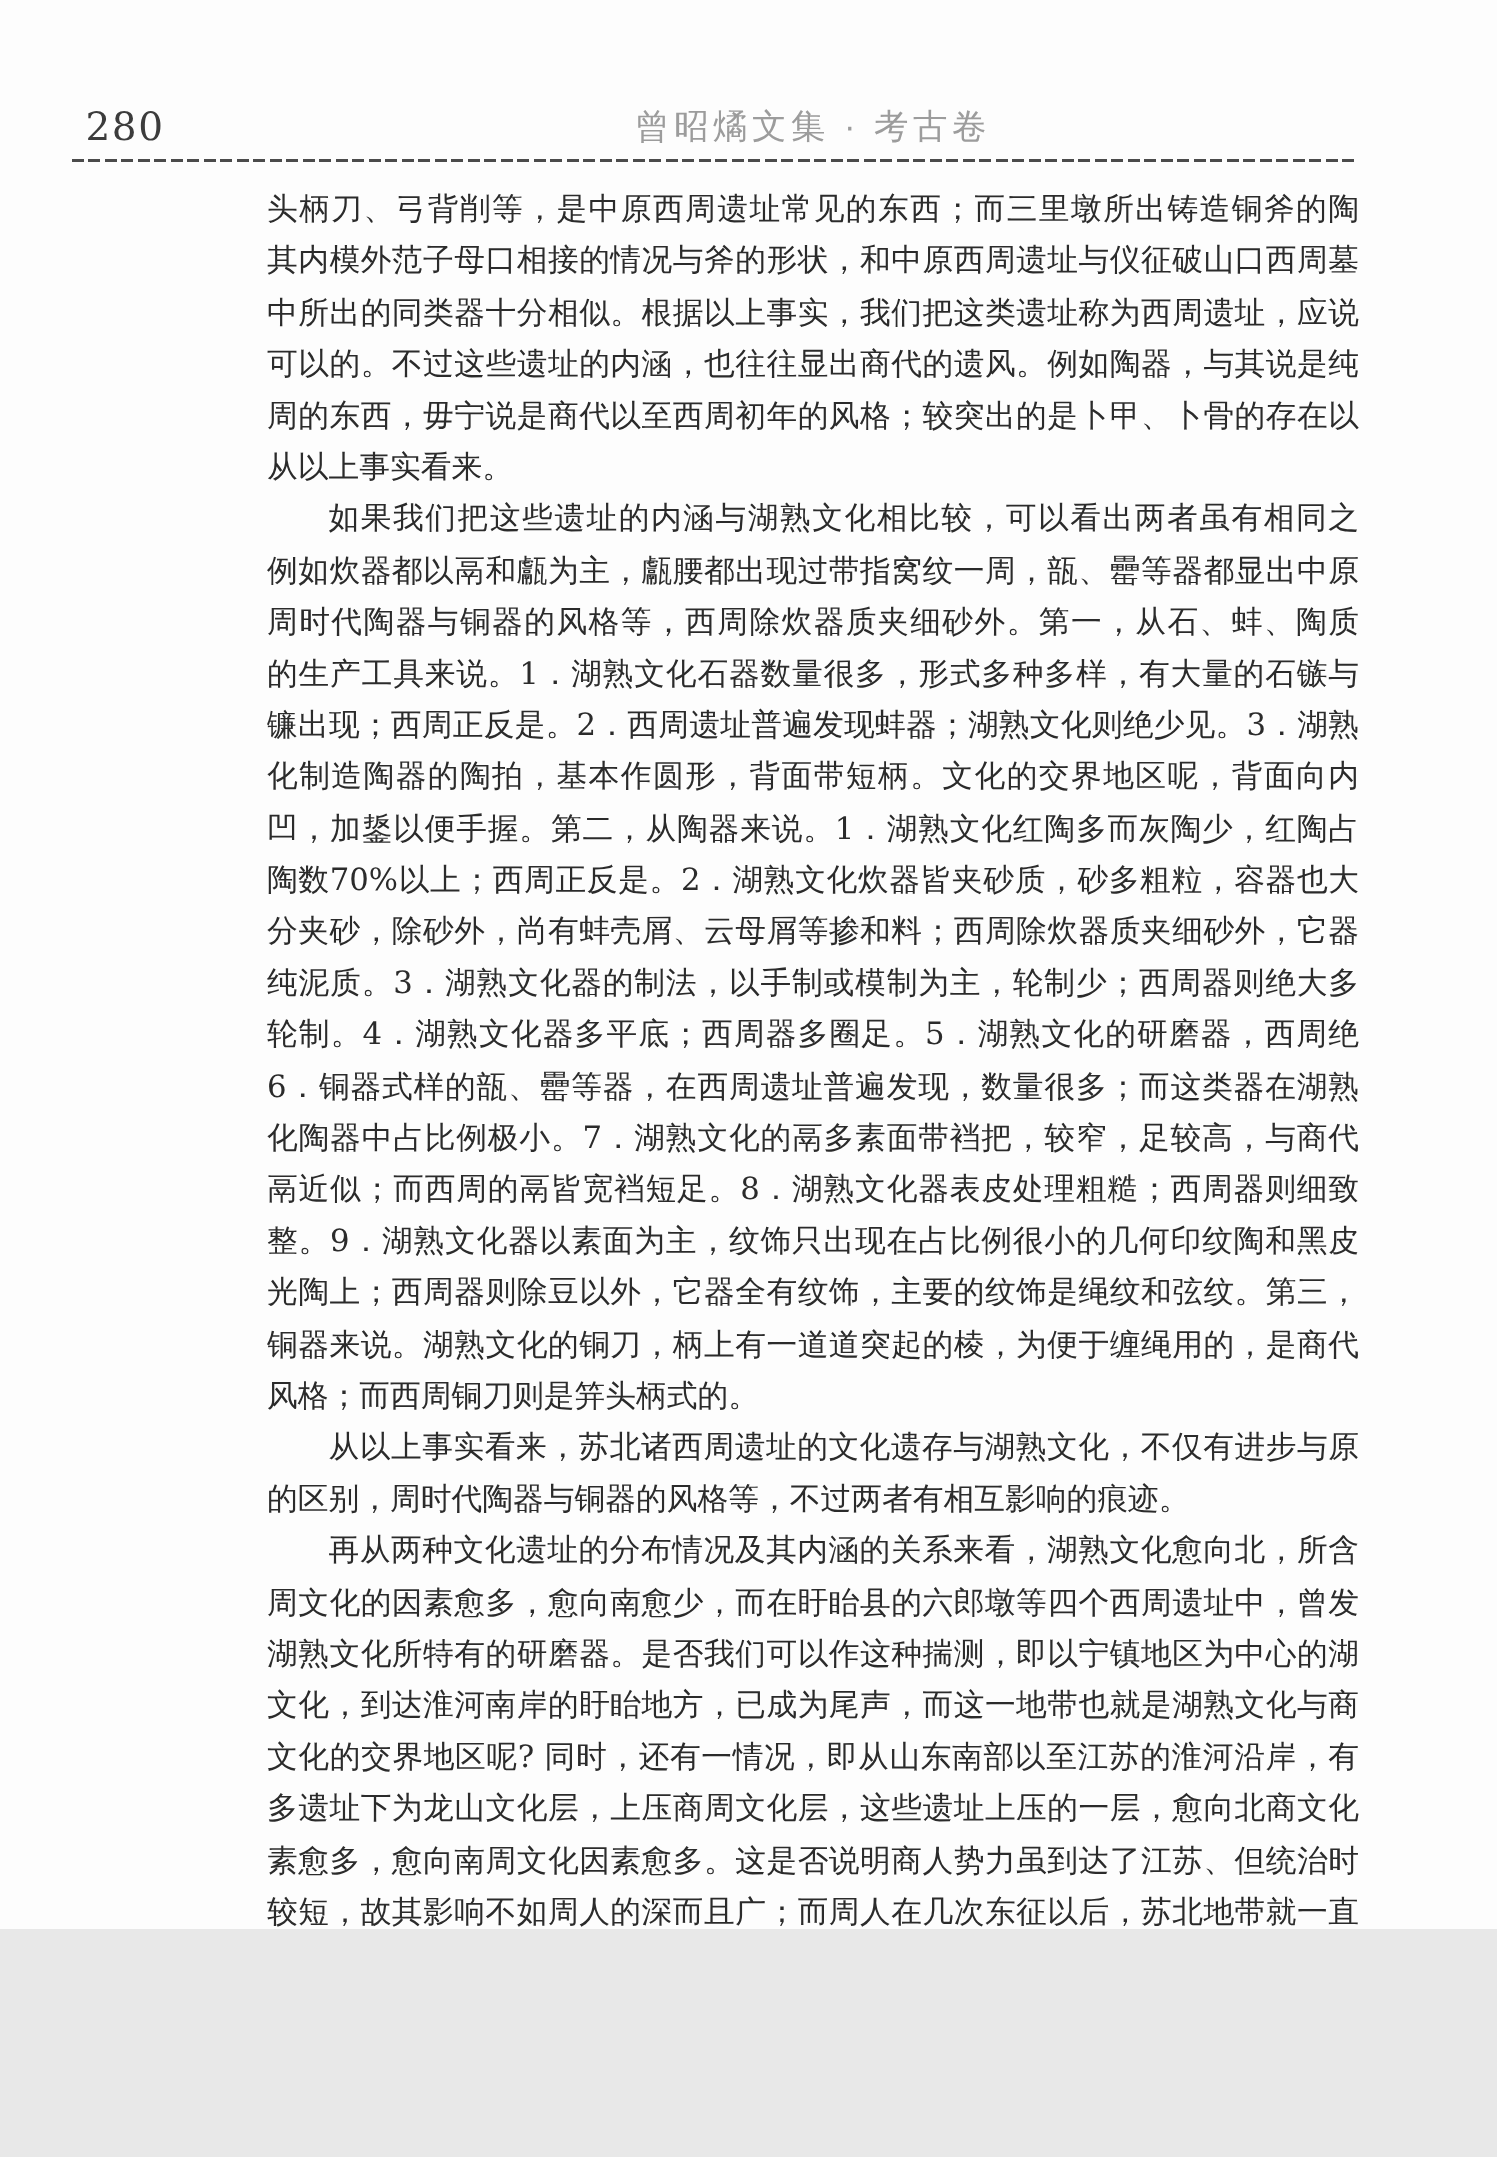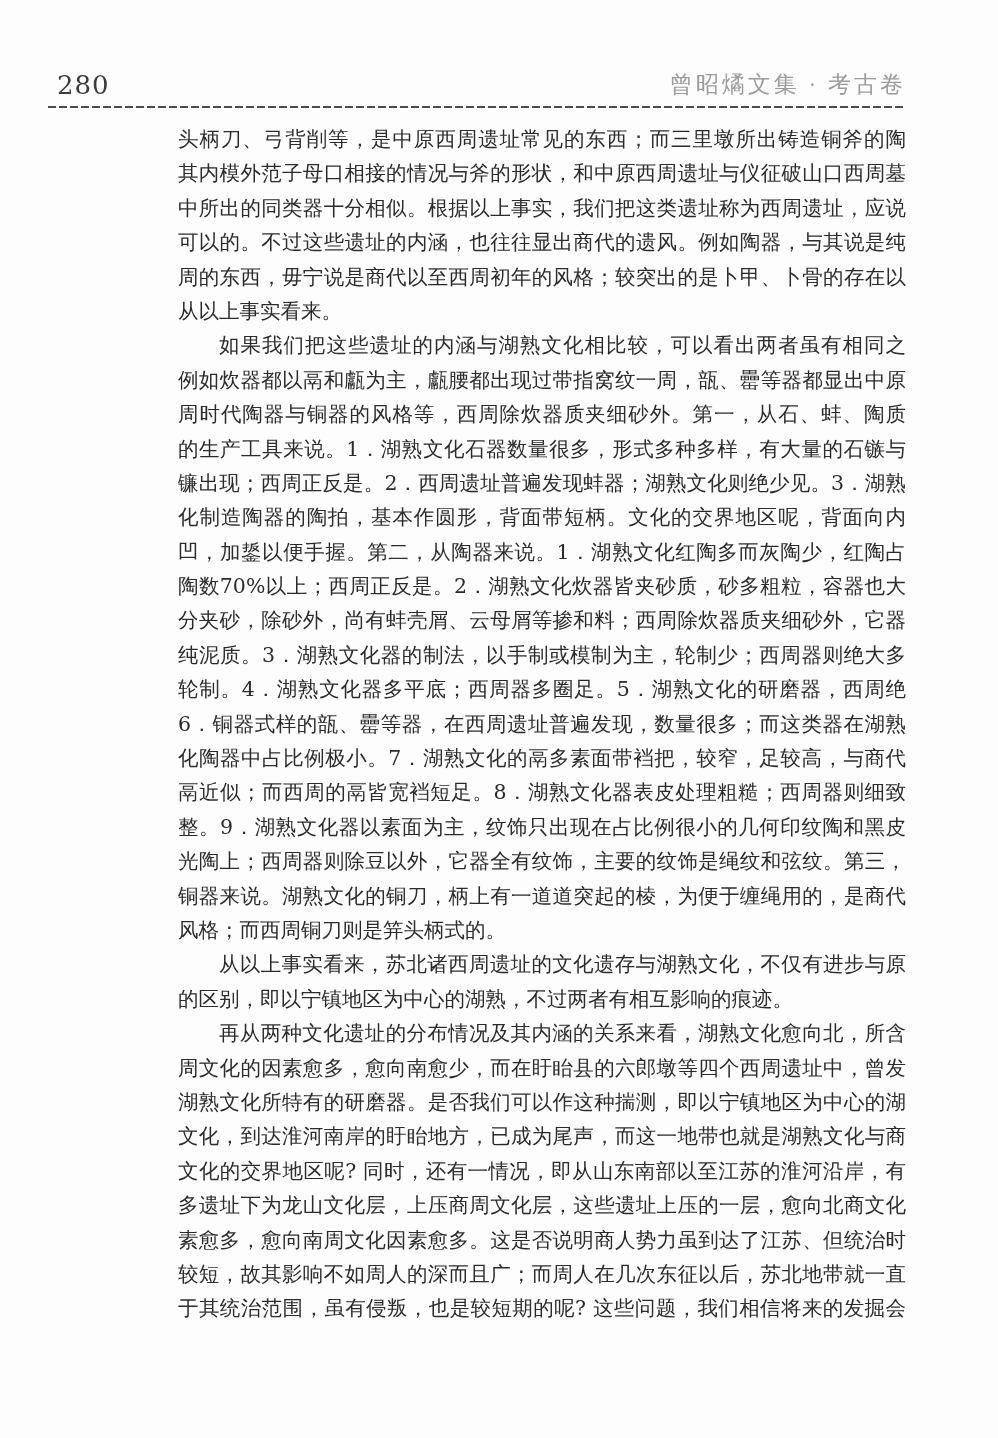--- a/index.html
+++ b/index.html
@@ -3,40 +3,40 @@
 <meta charset="utf-8">
 <style>
   :root{
     --ink:#2b2b2b;
     --header-gray:#9c9c9c;
     --page-bg:#fdfdfd;
   }
   html,body{margin:0;padding:0;background:#e8e8e8;}
   .page{
     position:relative;
-    width:998px;height:1438px;
+    width:998px;height:1286px;
     background:var(--page-bg);
     overflow:hidden;
     font-family:"DejaVu Serif","Liberation Serif",serif;
   }
   .page-number{
     position:absolute;
     left:57px;top:70px;
     font-size:26px;
     color:#3c3c3c;
     font-family:"DejaVu Serif","Liberation Serif",serif;
     letter-spacing:1px;
   }
   .header-title{
     position:absolute;
     left:178px;width:728px;top:69px;
-    text-align:right;
+    text-align:center;
     font-size:23px;
     color:var(--header-gray);
-    font-family:Liberation Serif, serif;
+    font-family:Liberation Sans, sans-serif;
     letter-spacing:3px;
   }
   .header-rule{
     position:absolute;
     left:48px;top:106px;
     width:855px;height:2px;
     background:repeating-linear-gradient(to right,#4b4b4b 0 8px,rgba(0,0,0,0) 8px 11px);
   }
   .body-text{
     position:absolute;
@@ -88,21 +88,21 @@
         <div class="line">6．铜器式样的瓿、罍等器，在西周遗址普遍发现，数量很多；而这类器在湖熟文</div>
         <div class="line">化陶器中占比例极小。7．湖熟文化的鬲多素面带裆把，较窄，足较高，与商代的</div>
         <div class="line">鬲近似；而西周的鬲皆宽裆短足。8．湖熟文化器表皮处理粗糙；西周器则细致工</div>
         <div class="line">整。9．湖熟文化器以素面为主，纹饰只出现在占比例很小的几何印纹陶和黑皮磨</div>
         <div class="line">光陶上；西周器则除豆以外，它器全有纹饰，主要的纹饰是绳纹和弦纹。第三，从</div>
         <div class="line">铜器来说。湖熟文化的铜刀，柄上有一道道突起的棱，为便于缠绳用的，是商代的</div>
         <div class="line last">风格；而西周铜刀则是笄头柄式的。</div>
       </div>
       <div class="para">
         <div class="line indent">从以上事实看来，苏北诸西周遗址的文化遗存与湖熟文化，不仅有进步与原始</div>
-        <div class="line last">的区别，即以宁镇地区为中心的湖熟，不过两者有相互影响的痕迹。</div>
+        <div class="line last">的区别，周时代陶器与铜器的风格等，不过两者有相互影响的痕迹。</div>
       </div>
       <div class="para">
         <div class="line indent">再从两种文化遗址的分布情况及其内涵的关系来看，湖熟文化愈向北，所含商</div>
         <div class="line">周文化的因素愈多，愈向南愈少，而在盱眙县的六郎墩等四个西周遗址中，曾发现</div>
         <div class="line">湖熟文化所特有的研磨器。是否我们可以作这种揣测，即以宁镇地区为中心的湖熟</div>
         <div class="line">文化，到达淮河南岸的盱眙地方，已成为尾声，而这一地带也就是湖熟文化与商周</div>
         <div class="line">文化的交界地区呢? 同时，还有一情况，即从山东南部以至江苏的淮河沿岸，有许</div>
         <div class="line">多遗址下为龙山文化层，上压商周文化层，这些遗址上压的一层，愈向北商文化因</div>
         <div class="line">素愈多，愈向南周文化因素愈多。这是否说明商人势力虽到达了江苏、但统治时间</div>
         <div class="line">较短，故其影响不如周人的深而且广；而周人在几次东征以后，苏北地带就一直属</div>

